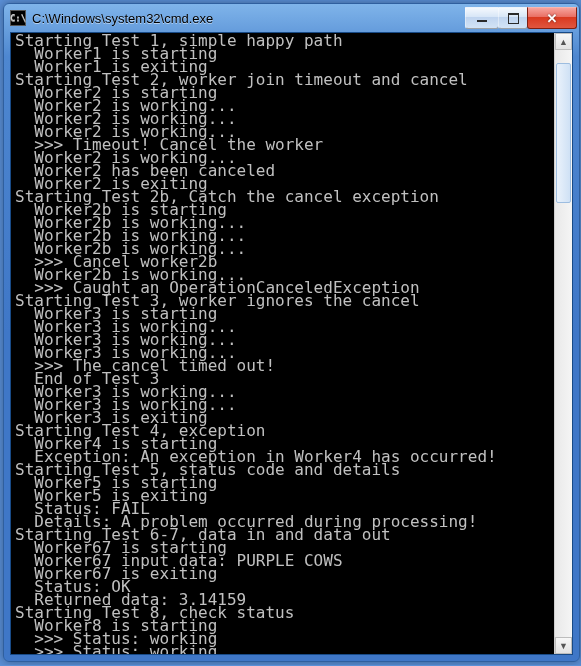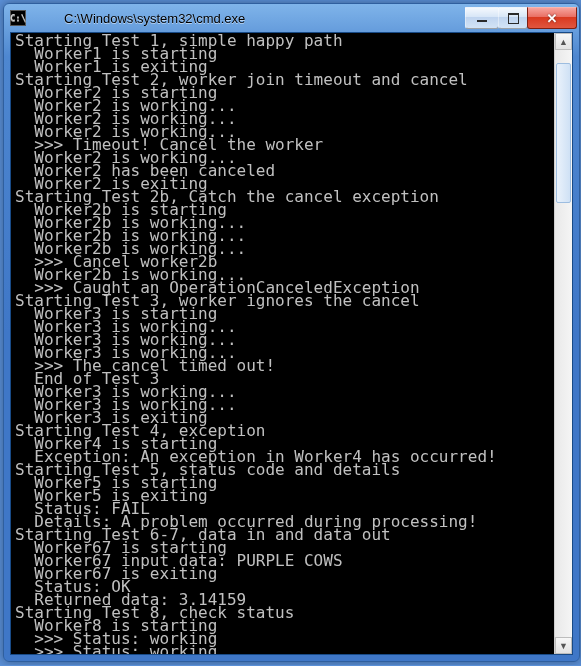--- a/index.html
+++ b/index.html
@@ -21,21 +21,21 @@
     text-shadow:0 1px 0 rgba(255,255,255,.5);
     font-size:13px;
     position:relative;
   }
   .titlebar .icon{
     width:16px;height:16px;margin-right:6px;
     display:flex;align-items:center;justify-content:center;
     background:#000;border:1px solid #555;box-sizing:border-box;
     font-family:Consolas,monospace;font-size:9px;color:#ccc;font-weight:bold;
   }
-  .titlebar .title{flex:1;white-space:nowrap;overflow:hidden;margin-left:32px;}
+  .titlebar .title{flex:1;white-space:nowrap;overflow:hidden;}
   .win-controls{display:flex;gap:0;}
   .win-btn{
     width:32px;height:20px;
     display:flex;align-items:center;justify-content:center;
     border:1px solid rgba(0,0,0,.35);
     border-top-color:rgba(255,255,255,.6);
     border-left-color:rgba(255,255,255,.4);
     background:linear-gradient(to bottom,#f4f8fd 0%,#d7e6f7 45%,#bfd4ef 46%,#d2e3f6 100%);
     border-radius:0 0 3px 3px;
     margin-left:-1px;

